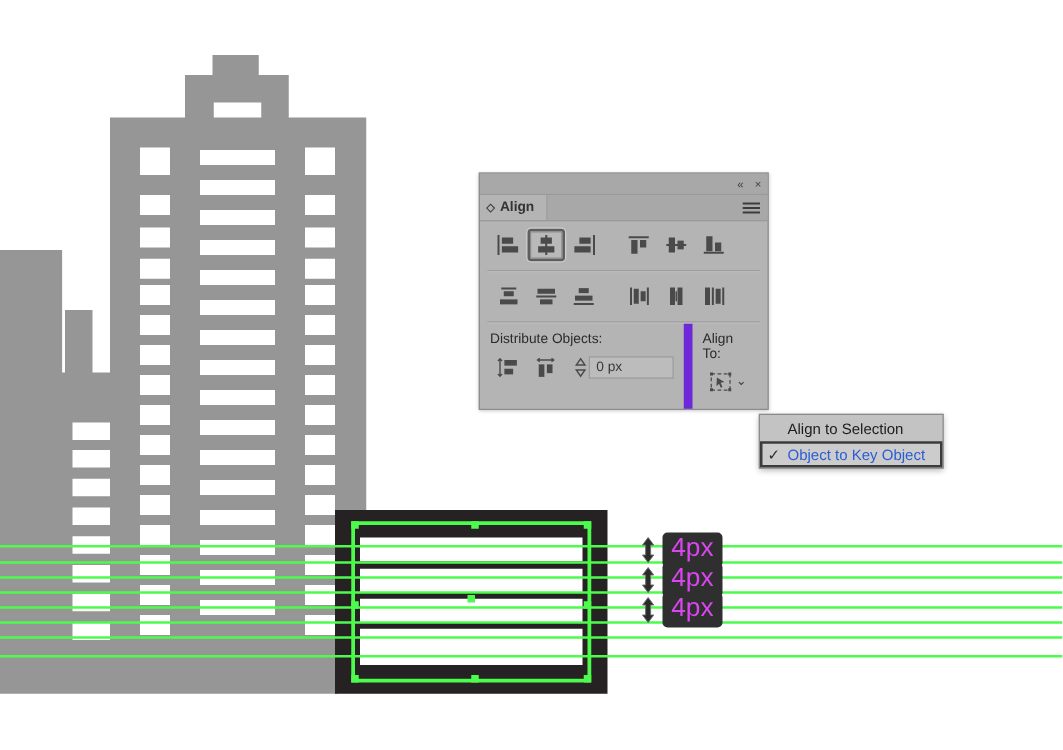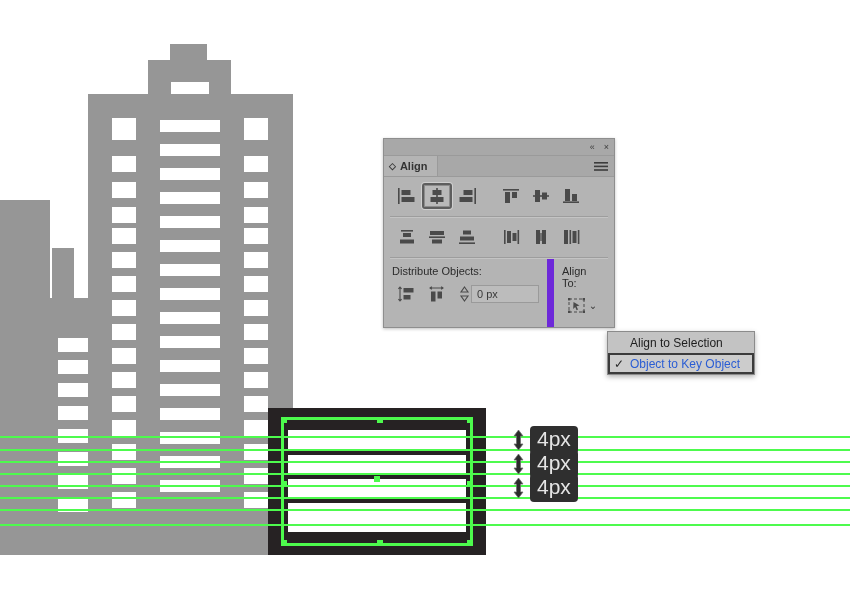--- a/index.html
+++ b/index.html
@@ -61,21 +61,21 @@
   }
   .measure .arrow {
     width: 17px;
     height: 22px;
     flex: none;
     display: block;
   }
   .measure .badge {
     margin-left: 3px;
     background: #2f2f2f;
-    color: #e5e5e5;
+    color: #d946ef;
     border-radius: 4px;
     padding: 0px 7px 2px 7px;
     font-size: 21px;
     line-height: 26px;
     font-family: "Liberation Sans", sans-serif;
     white-space: nowrap;
   }
   .measure.strong .arrow { width: 21px; height: 28px; }
   .measure.strong .badge { font-size: 22px; line-height: 28px; }
 

